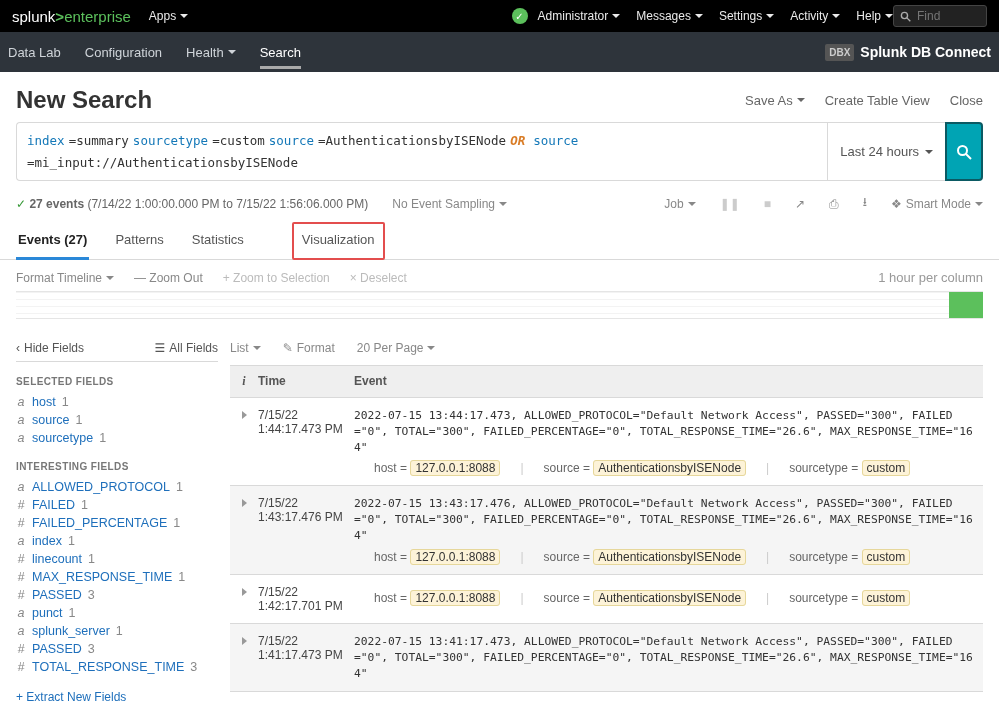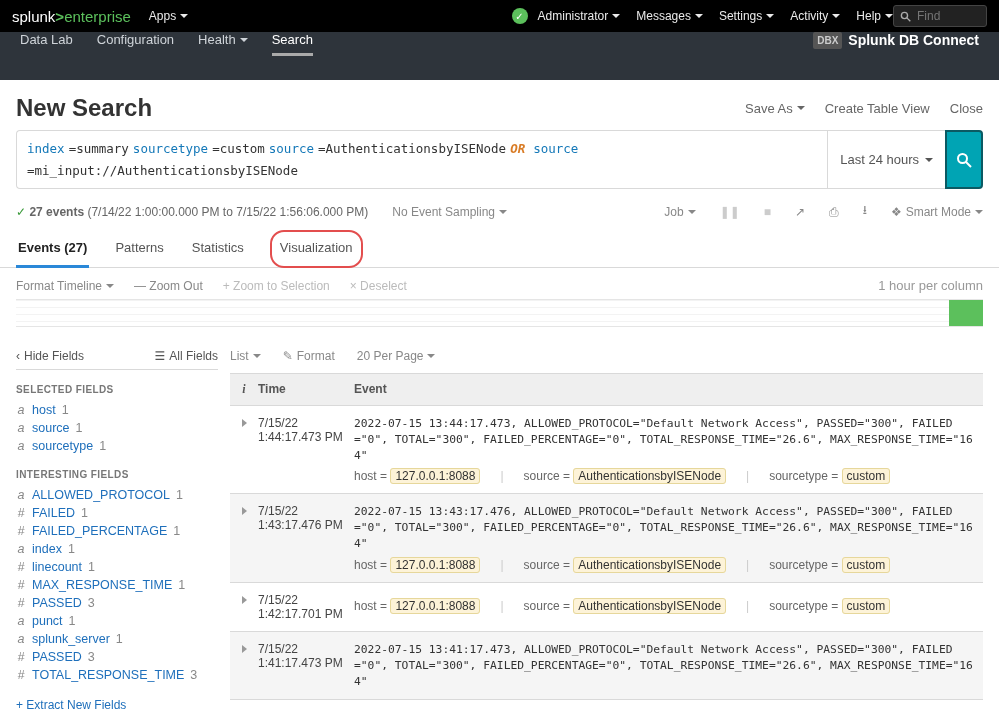--- a/index.html
+++ b/index.html
@@ -27,21 +27,21 @@
   .logo .ent{color:var(--green);}
   .topbar .menu-left{margin-left:18px;display:flex;gap:16px;}
   .topbar .spacer{flex:1;}
   .check-circle{width:16px;height:16px;border-radius:50%;background:var(--green);display:inline-flex;align-items:center;justify-content:center;color:#fff;font-size:10px;margin-right:10px;}
   .topbar .menu-right{display:flex;gap:16px;align-items:center;}
   .topbar .menu-item{color:#eaeaea;cursor:pointer;display:flex;align-items:center;gap:4px;}
   .caret{display:inline-block;width:0;height:0;border-left:4px solid transparent;border-right:4px solid transparent;border-top:4px solid currentColor;}
   .find-box{background:#222;border:1px solid #444;border-radius:3px;height:22px;width:94px;display:flex;align-items:center;color:#aaa;padding:0 6px;gap:4px;}
   .find-box input{background:transparent;border:0;outline:0;color:#ccc;width:60px;font-size:12px;}
   
-  .navbar{background:var(--bg-darkgrey);height:48px;display:flex;align-items:flex-start;color:#cfd4d9;padding:0 20px;font-size:13px;}
+  .navbar{background:var(--bg-darkgrey);height:40px;display:flex;align-items:center;color:#cfd4d9;padding:0 8px;font-size:13px;}
   .navbar .navitem{margin-right:24px;cursor:pointer;display:flex;align-items:center;gap:4px;}
   .navbar .navitem.active{color:#fff;border-bottom:3px solid #aaa;padding-bottom:6px;margin-bottom:-9px;}
   .navbar .spacer{flex:1;}
   .dbx-badge{background:#555;color:#ccc;font-size:10px;padding:3px 4px;border-radius:2px;margin-right:6px;font-weight:bold;}
   .navbar .app-title{color:#fff;font-size:14px;font-weight:600;}
   
   .page-head{padding:14px 16px 8px;display:flex;align-items:center;}
   .page-head h1{margin:0;font-size:24px;font-weight:600;color:#333;}
   .page-head .spacer{flex:1;}
   .head-link{color:#666;margin-left:20px;cursor:pointer;font-size:13px;display:inline-flex;align-items:center;gap:4px;}
@@ -55,21 +55,21 @@
   
   .status-row{padding:2px 16px 8px;display:flex;align-items:center;font-size:12px;color:#666;gap:24px;}
   .status-row .ok{color:#3a9a3a;}
   .status-row .spacer{flex:1;}
   .tool-icon{color:#888;cursor:pointer;font-size:12px;display:inline-flex;align-items:center;gap:4px;}
   .tool-icon.disabled{color:#ccc;cursor:default;}
   
   .tabs{padding:0 16px;border-bottom:1px solid var(--border);display:flex;gap:24px;font-size:13px;}
   .tab{padding:10px 2px;cursor:pointer;color:#555;font-weight:400;}
   .tab.active{color:#222;font-weight:600;border-bottom:3px solid #2a88d8;margin-bottom:-1px;}
-  .tab.highlight{border:2px solid var(--red);border-radius:14px;padding:8px 8px;margin-bottom:-1px;}
+  .tab.highlight{border:2px solid var(--red);border-radius:2px;padding:8px 8px;margin-bottom:-1px;margin-left:22px;}
   
   .tl-controls{padding:10px 16px 4px;display:flex;align-items:center;gap:20px;font-size:12px;color:#555;}
   .tl-controls .disabled{color:#bbb;}
   .tl-controls .spacer{flex:1;}
   .tl-controls .scale{color:#999;font-size:13px;}
   
   .timeline{margin:2px 16px 16px;height:28px;border:1px solid #e5e5e5;border-width:1px 0;position:relative;background:repeating-linear-gradient(to bottom,#f3f3f3 0,#f3f3f3 1px,#fff 1px,#fff 7px);}
   .timeline .bar{position:absolute;right:0;top:0;width:34px;height:100%;background:var(--green);}
   
   .main{display:flex;padding:0 16px;}
@@ -96,21 +96,21 @@
   .col-i{width:28px;text-align:center;padding:8px 0;font-family:serif;font-style:italic;}
   .col-time{width:96px;padding:8px 0;}
   .col-event{flex:1;padding:8px 0;}
   .ev-row{display:flex;border-bottom:1px solid var(--border);font-size:12px;}
   .ev-row.alt{background:var(--lt-row);}
   .ev-row .col-i{padding-top:10px;cursor:pointer;}
   .chevr{display:inline-block;width:0;height:0;border-top:4px solid transparent;border-bottom:4px solid transparent;border-left:5px solid #999;}
   .ev-row .col-time{padding:10px 4px 10px 0;color:#444;}
   .ev-row .col-event{padding:10px 4px 10px 0;min-width:0;}
   .raw{font-family:Menlo,Consolas,monospace;font-size:11.3px;color:#333;line-height:1.4;word-break:break-all;}
-  .meta{margin-top:6px;color:#666;display:flex;flex-wrap:wrap;gap:14px;}
+  .meta{margin-top:6px;color:#666;display:flex;flex-wrap:wrap;gap:14px;margin-left:20px;}
   .meta .k{color:#666;}
   .meta .v{color:#333;}
   .hl{background:var(--hl-yellow);border:1px solid var(--hl-border);border-radius:3px;padding:0 4px;}
   .sep{color:#ccc;margin:0 6px;}
   svg{display:block;}
 </style>
 </head>
 <body>
 
 <div class="topbar">

